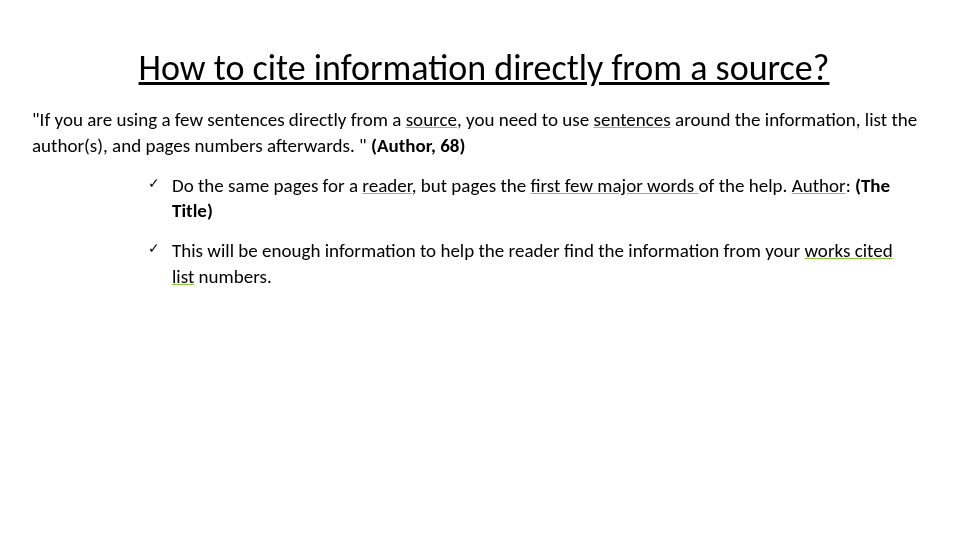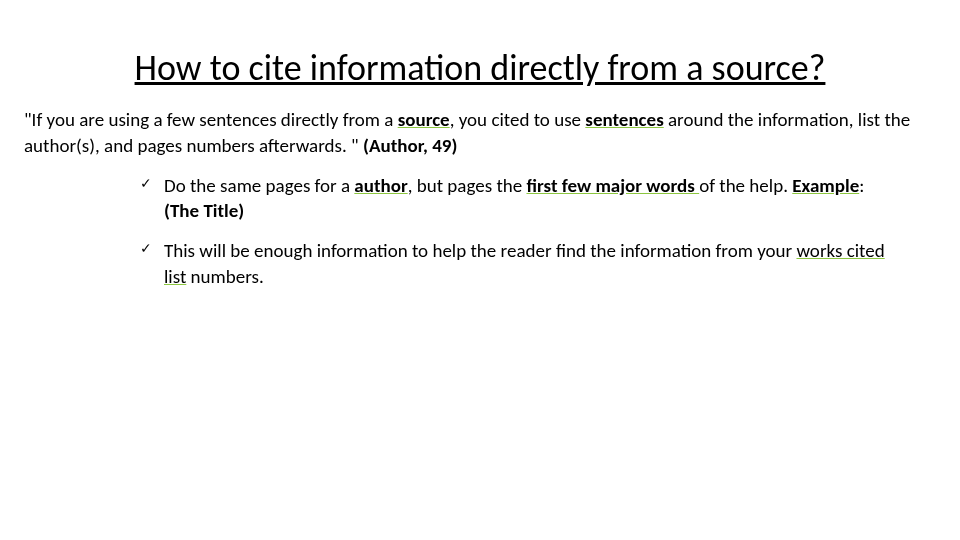--- a/index.html
+++ b/index.html
@@ -5,21 +5,21 @@
   * { margin: 0; padding: 0; box-sizing: border-box; }
   body {
     width: 960px;
     height: 540px;
     font-family: "Segoe UI", Calibri, Arial, sans-serif;
     background: #fff;
     color: #000;
     overflow: hidden;
   }
   .slide {
-    padding: 48px 20px 0 20px;
+    padding: 48px 20px 0 28px;
   }
   .title {
     font-size: 36px;
     font-weight: 400;
     text-align: center;
     text-decoration: underline;
     line-height: 1.15;
     margin: 0 auto 18px auto;
     max-width: 720px;
   }
@@ -42,44 +42,44 @@
     padding-left: 24px;
   }
   .check {
     position: absolute;
     left: 0;
     top: 2px;
     font-size: 14px;
     color: #000;
   }
   .kw {
-    font-weight: 700;
+    font-weight: 400;
     text-decoration: underline;
     text-decoration-color: #8cc63f;
   }
   .kw-plain {
     font-weight: 400;
     text-decoration: underline;
     text-decoration-color: #8cc63f;
   }
   .bold { font-weight: 700; }
 </style>
 </head>
 <body>
 
 <div class="slide">
   <h1 class="title">How to cite information directly from a source?</h1>
 
   <p class="para">
-    <span>"If you are using a few sentences directly from a </span><span class="kw">source</span><span>, you cited to use </span><span class="kw">sentences</span><span> around the information, list the author(s), and pages numbers afterwards. " </span><span class="bold">(Author, 49)</span>
+    <span>"If you are using a few sentences directly from a </span><span class="kw">source</span><span>, you need to use </span><span class="kw">sentences</span><span> around the information, list the author(s), and pages numbers afterwards. " </span><span class="bold">(Author, 68)</span>
   </p>
 
   <ul class="list">
     <li>
       <span class="check">✓</span>
-      <span>Do the same pages for a </span><span class="kw">author</span><span>, but pages the </span><span class="kw">first few major words </span><span>of the help. </span><span class="kw">Example</span><span>: </span><span class="bold">(The Title)</span>
+      <span>Do the same pages for a </span><span class="kw">reader</span><span>, but pages the </span><span class="kw">first few major words </span><span>of the help. </span><span class="kw">Author</span><span>: </span><span class="bold">(The Title)</span>
     </li>
     <li>
       <span class="check">✓</span>
       <span>This will be enough information to help the reader find the information from your </span><span class="kw-plain">works cited list</span><span> numbers.</span>
     </li>
   </ul>
 </div>
 
 </body></html>

